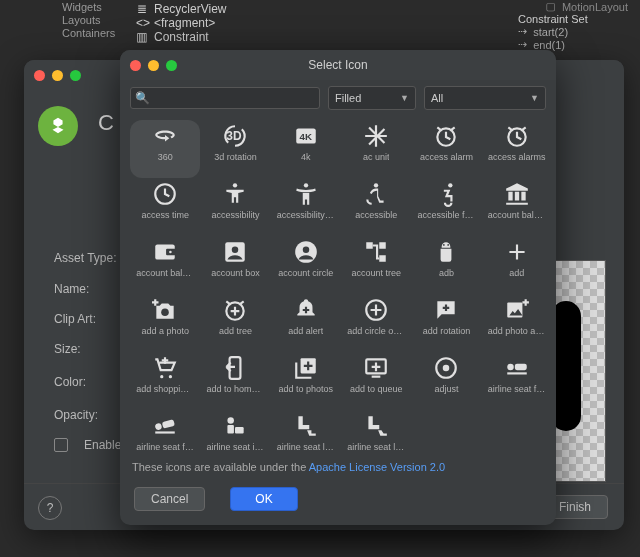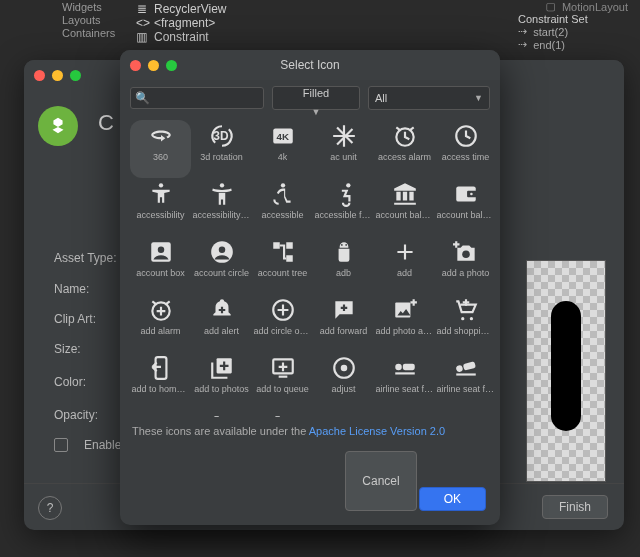--- a/index.html
+++ b/index.html
@@ -45,43 +45,43 @@
   .asset-form label{width:70px;text-align:left;}
   .asset-form .val{color:#ddd;}
   .checkbox{width:12px;height:12px;border:1px solid #888;display:inline-block;border-radius:2px;margin-right:6px;}
   .preview-panel{position:absolute;right:18px;top:200px;width:78px;height:220px;background:repeating-conic-gradient(#bbb 0 90deg,#ddd 0 180deg) 0 0/14px 14px;border:1px solid #555;}
   .preview-panel .blob{position:absolute;left:50%;top:40px;transform:translateX(-50%);width:30px;height:130px;background:#000;border-radius:15px;}
   .win-asset .bottom{position:absolute;left:0;right:0;bottom:0;height:46px;display:flex;align-items:center;justify-content:flex-end;gap:10px;padding:0 16px;border-top:1px solid #454545;}
   .help-btn{position:absolute;left:14px;bottom:10px;width:22px;height:22px;border-radius:50%;border:1px solid #777;display:flex;align-items:center;justify-content:center;color:#bbb;}
   .btn{background:#4c5052;border:1px solid #666;border-radius:4px;color:#c8c8c8;padding:4px 16px;font-size:12px;}
 
   
-  .win-icon{position:absolute;left:120px;top:50px;width:380px;height:475px;background:#3a3d3f;border-radius:10px;box-shadow:0 14px 40px rgba(0,0,0,0.65);display:flex;flex-direction:column;overflow:hidden;}
+  .win-icon{position:absolute;left:120px;top:50px;width:436px;height:475px;background:#3a3d3f;border-radius:10px;box-shadow:0 14px 40px rgba(0,0,0,0.65);display:flex;flex-direction:column;overflow:hidden;}
   .win-icon .titlebar{justify-content:flex-start;}
   .win-icon .win-title{position:absolute;left:0;right:0;text-align:center;color:#cfcfcf;font-size:12px;pointer-events:none;}
   .search-row{display:flex;align-items:center;gap:8px;padding:6px 10px;}
   .search-wrap{flex:1;position:relative;}
   .search-wrap input{width:100%;height:22px;background:var(--panel-deep);border:1px solid #555;border-radius:3px;color:#ddd;padding-left:22px;box-sizing:border-box;font-size:11px;}
   .search-wrap .sicon{position:absolute;left:5px;top:50%;transform:translateY(-50%);color:#888;font-size:12px;}
   .combo{height:22px;background:var(--panel-deep);border:1px solid #555;border-radius:3px;color:#ccc;font-size:11px;display:flex;align-items:center;justify-content:space-between;padding:0 6px;gap:8px;}
   .combo .arrow{font-size:9px;color:#aaa;}
-  .combo.style{width:74px;flex-direction:column;}
+  .combo.style{width:74px;}
   .combo.cat{width:108px;}
 
   .icon-scroll{flex:1;overflow:hidden;padding:4px 4px 0 10px;}
   .icon-grid{display:grid;grid-template-columns:repeat(6,1fr);}
   .tile{display:flex;flex-direction:column;align-items:center;justify-content:flex-start;height:58px;border-radius:12px;}
   .tile.sel{background:#4a4d4f;}
   .tile .iconbox{height:32px;display:flex;align-items:center;justify-content:center;color:var(--icon-fg);}
   .tile .iconbox svg,.tile .iconbox span{fill:var(--icon-fg);color:var(--icon-fg);}
   .tile .lbl{font-size:9px;color:#b0b0b0;text-align:center;max-width:58px;white-space:nowrap;overflow:hidden;text-overflow:ellipsis;}
   .license{padding:8px 12px;font-size:11px;color:#aaa;}
   .license a{color:var(--link);text-decoration:none;}
-  .dlg-bottom{display:flex;justify-content:flex-end;gap:2px;padding:6px 14px 14px;}
-  .btn.ok{background:var(--blue);border-color:#2a5fcc;color:#fff;padding:4px 24px;margin-top:36px;}
+  .dlg-bottom{display:flex;justify-content:flex-start;gap:25px;padding:6px 14px 14px;}
+  .btn.ok{background:var(--blue);border-color:#2a5fcc;color:#fff;padding:4px 24px;}
 
   
   svg{display:block;}
 </style>
 </head>
 <body>
 <div class="root">
 
 <svg width="0" height="0" style="position:absolute">
   <defs>
@@ -396,20 +396,28 @@
             <div class="iconbox">
               <svg width="26" height="26">
                 <use href="#i-access-alarm"></use>
               </svg>
             </div>
             <div class="lbl">access alarm</div>
           </div>
           <div class="tile">
             <div class="iconbox">
               <svg width="26" height="26">
+                <use href="#i-access-alarms"></use>
+              </svg>
+            </div>
+            <div class="lbl">access alarms</div>
+          </div>
+          <div class="tile">
+            <div class="iconbox">
+              <svg width="26" height="26">
                 <use href="#i-access-time"></use>
               </svg>
             </div>
             <div class="lbl">access time</div>
           </div>
           <div class="tile">
             <div class="iconbox">
               <svg width="26" height="26">
                 <use href="#i-accessibility"></use>
               </svg>
@@ -503,21 +511,21 @@
               </svg>
             </div>
             <div class="lbl">add a photo</div>
           </div>
           <div class="tile">
             <div class="iconbox">
               <svg width="26" height="26">
                 <use href="#i-add-alarm"></use>
               </svg>
             </div>
-            <div class="lbl">add alarm</div>
+            <div class="lbl">add tree</div>
           </div>
           <div class="tile">
             <div class="iconbox">
               <svg width="26" height="26">
                 <use href="#i-add-alert"></use>
               </svg>
             </div>
             <div class="lbl">add alert</div>
           </div>
           <div class="tile">
@@ -527,21 +535,21 @@
               </svg>
             </div>
             <div class="lbl">add circle outline</div>
           </div>
           <div class="tile">
             <div class="iconbox">
               <svg width="26" height="26">
                 <use href="#i-add-comment"></use>
               </svg>
             </div>
-            <div class="lbl">add forward</div>
+            <div class="lbl">add rotation</div>
           </div>
           <div class="tile">
             <div class="iconbox">
               <svg width="26" height="26">
                 <use href="#i-add-photo-alternate"></use>
               </svg>
             </div>
             <div class="lbl">add photo alternate</div>
           </div>
           <div class="tile">

